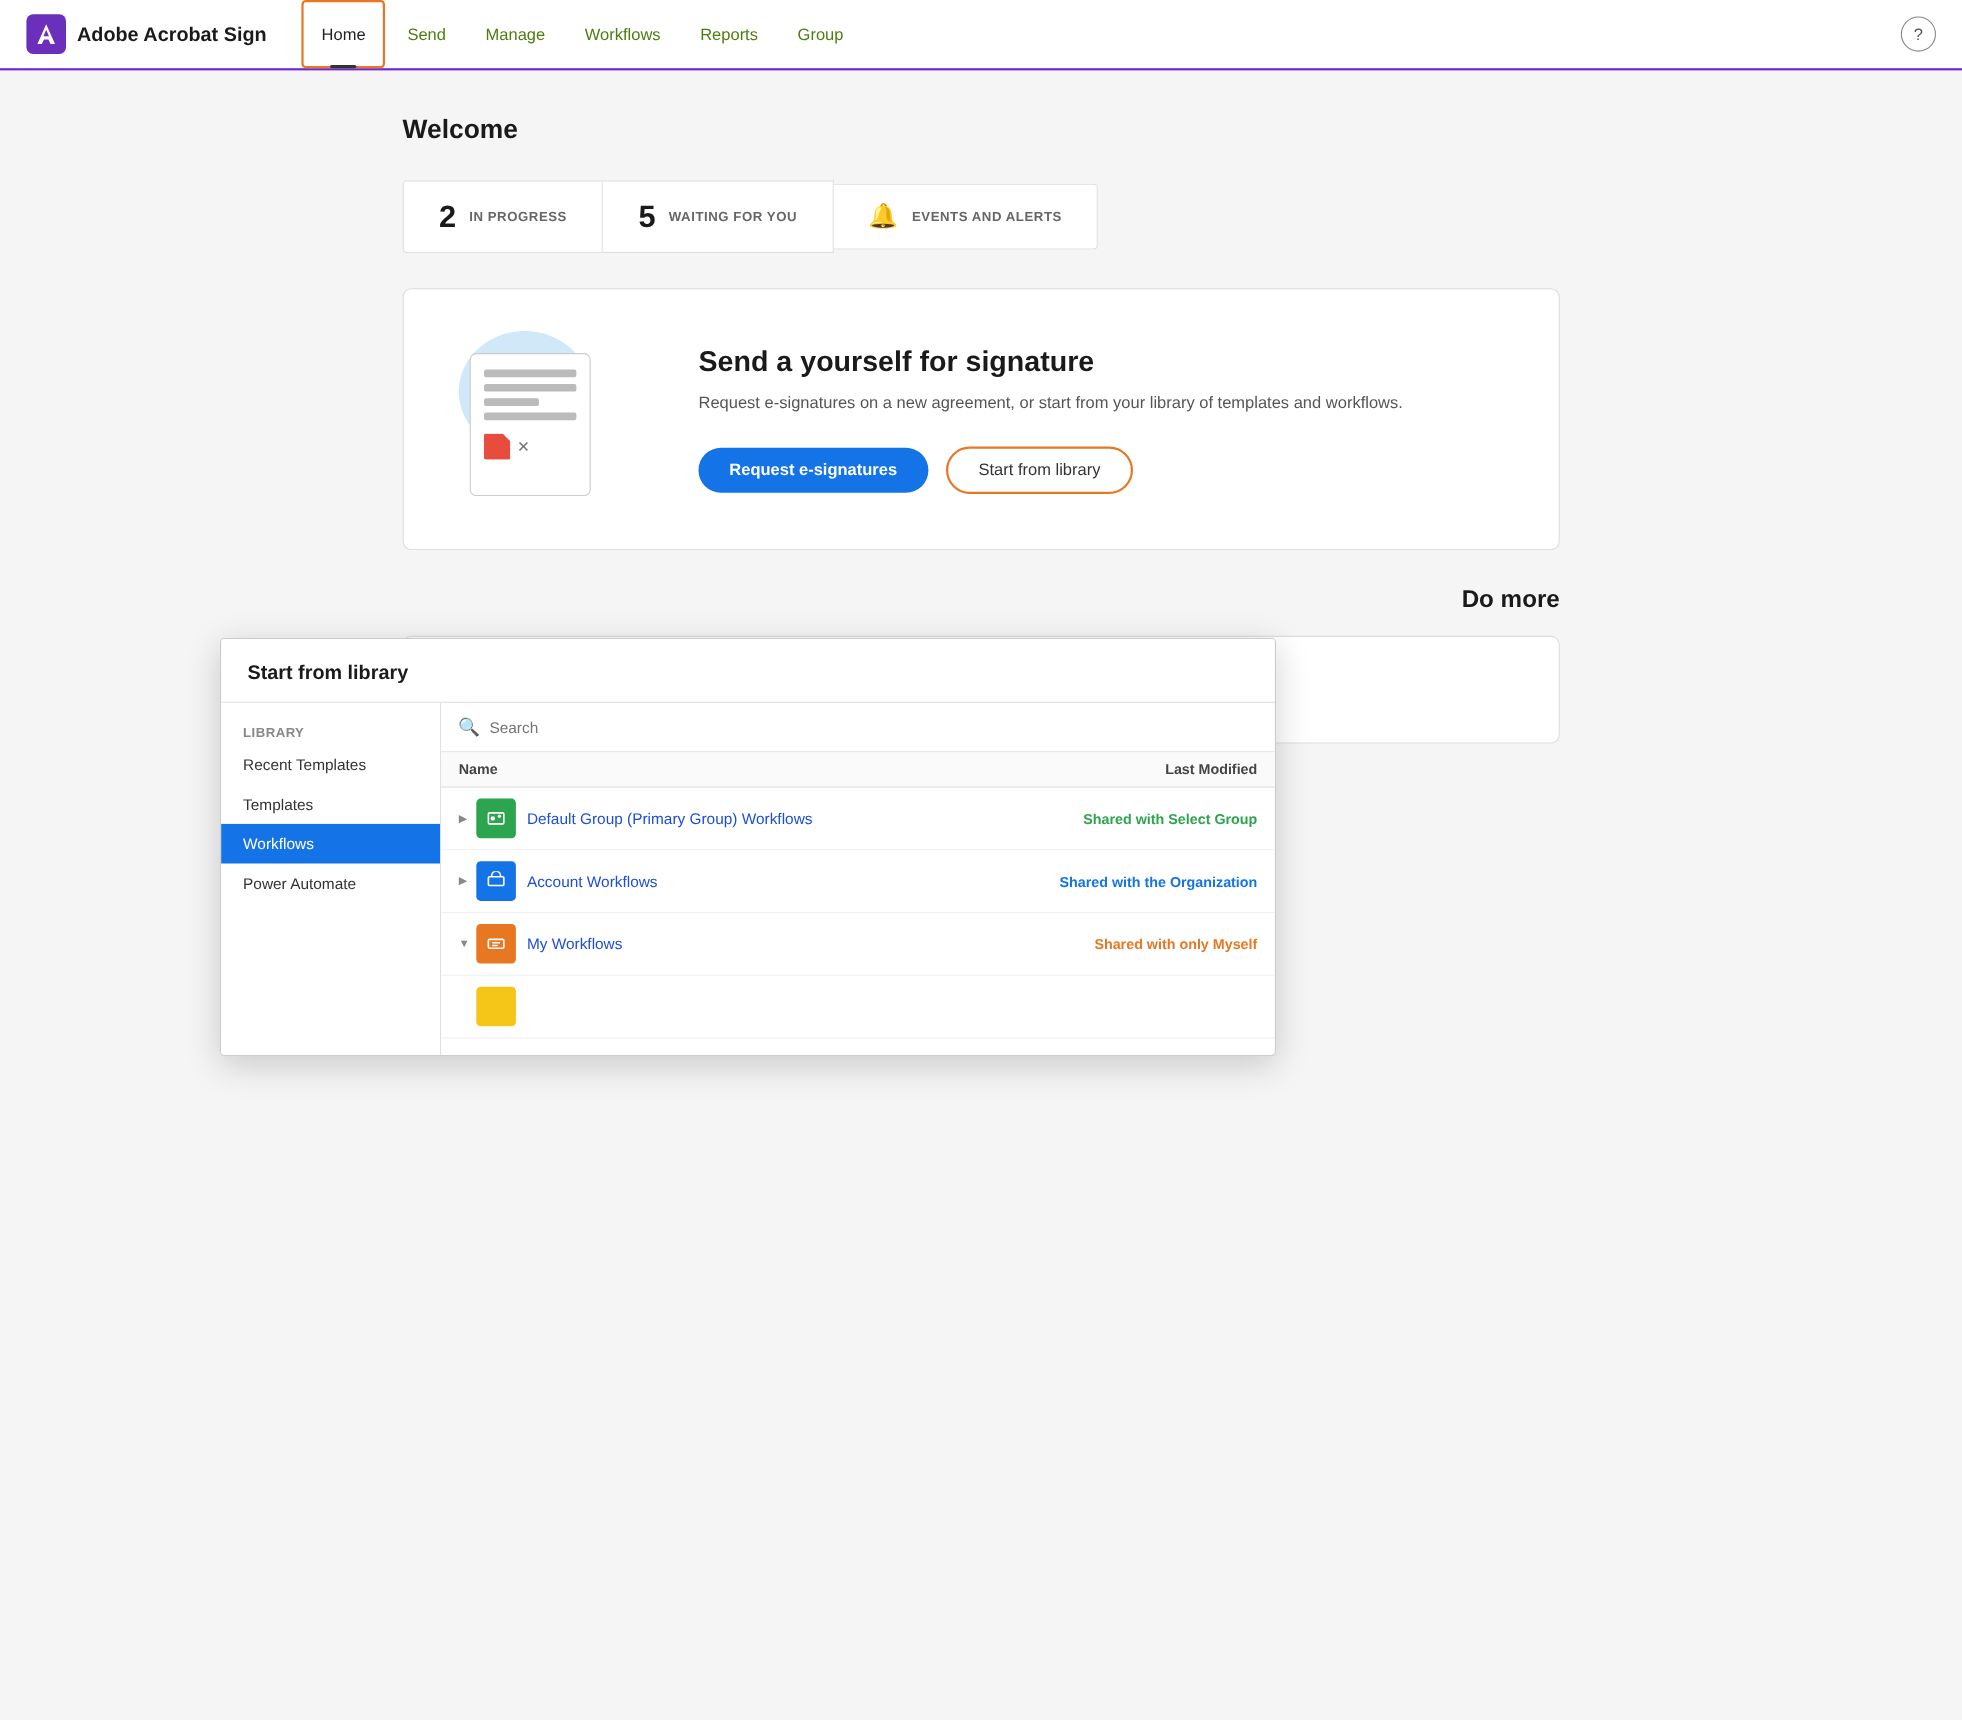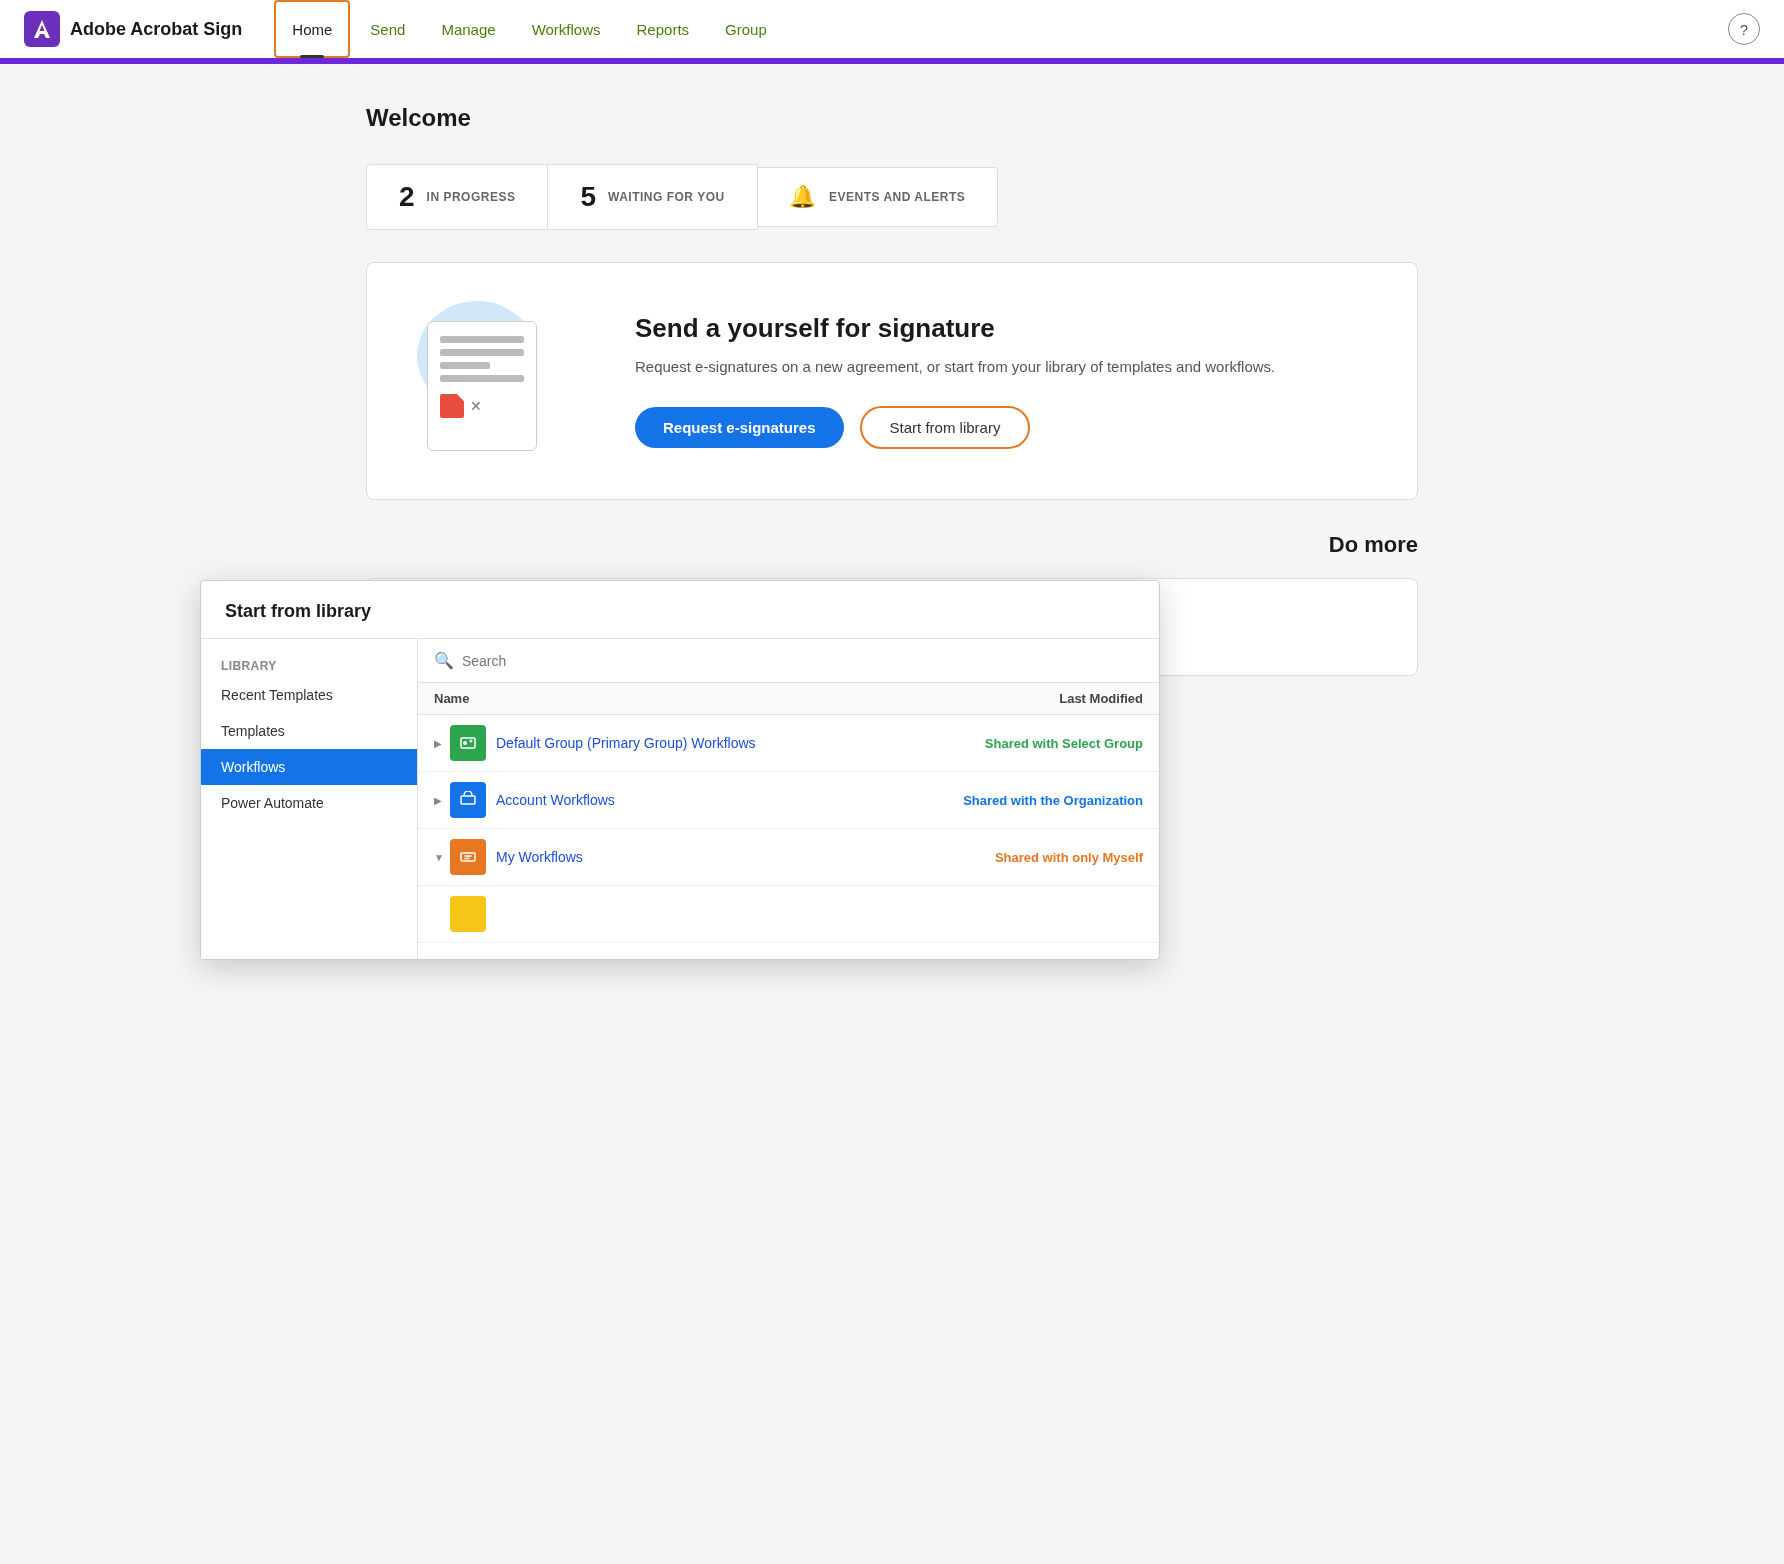--- a/index.html
+++ b/index.html
@@ -1,21 +1,21 @@
 <!DOCTYPE html>
 <html><head>
   <meta charset="utf-8">
   <style>
     * { box-sizing: border-box; margin: 0; padding: 0; }
     body { font-family: -apple-system, BlinkMacSystemFont, 'Segoe UI', sans-serif; background: #f5f5f5; color: #333; }
 
     
     .navbar {
       background: #fff;
-      border-bottom: 6px solid #6d28d9;
+      border-bottom: 2px solid #6d28d9;
       display: flex;
       align-items: center;
       padding: 0 24px;
       height: 64px;
       position: relative;
     }
     .navbar-brand {
       display: flex;
       align-items: center;
       gap: 10px;
@@ -284,21 +284,21 @@
       font-size: 18px;
       font-weight: 700;
       color: #1a1a1a;
       border-bottom: 1px solid #e0e0e0;
     }
     .dropdown-body {
       display: flex;
       height: 320px;
     }
     .dropdown-sidebar {
-      width: 217px;
+      width: 200px;
       background: #fff;
       border-right: 1px solid #e0e0e0;
       padding: 12px 0;
       flex-shrink: 0;
     }
     .dropdown-sidebar-section {
       padding: 8px 20px 4px;
       font-size: 12px;
       color: #888;
       font-weight: 600;

